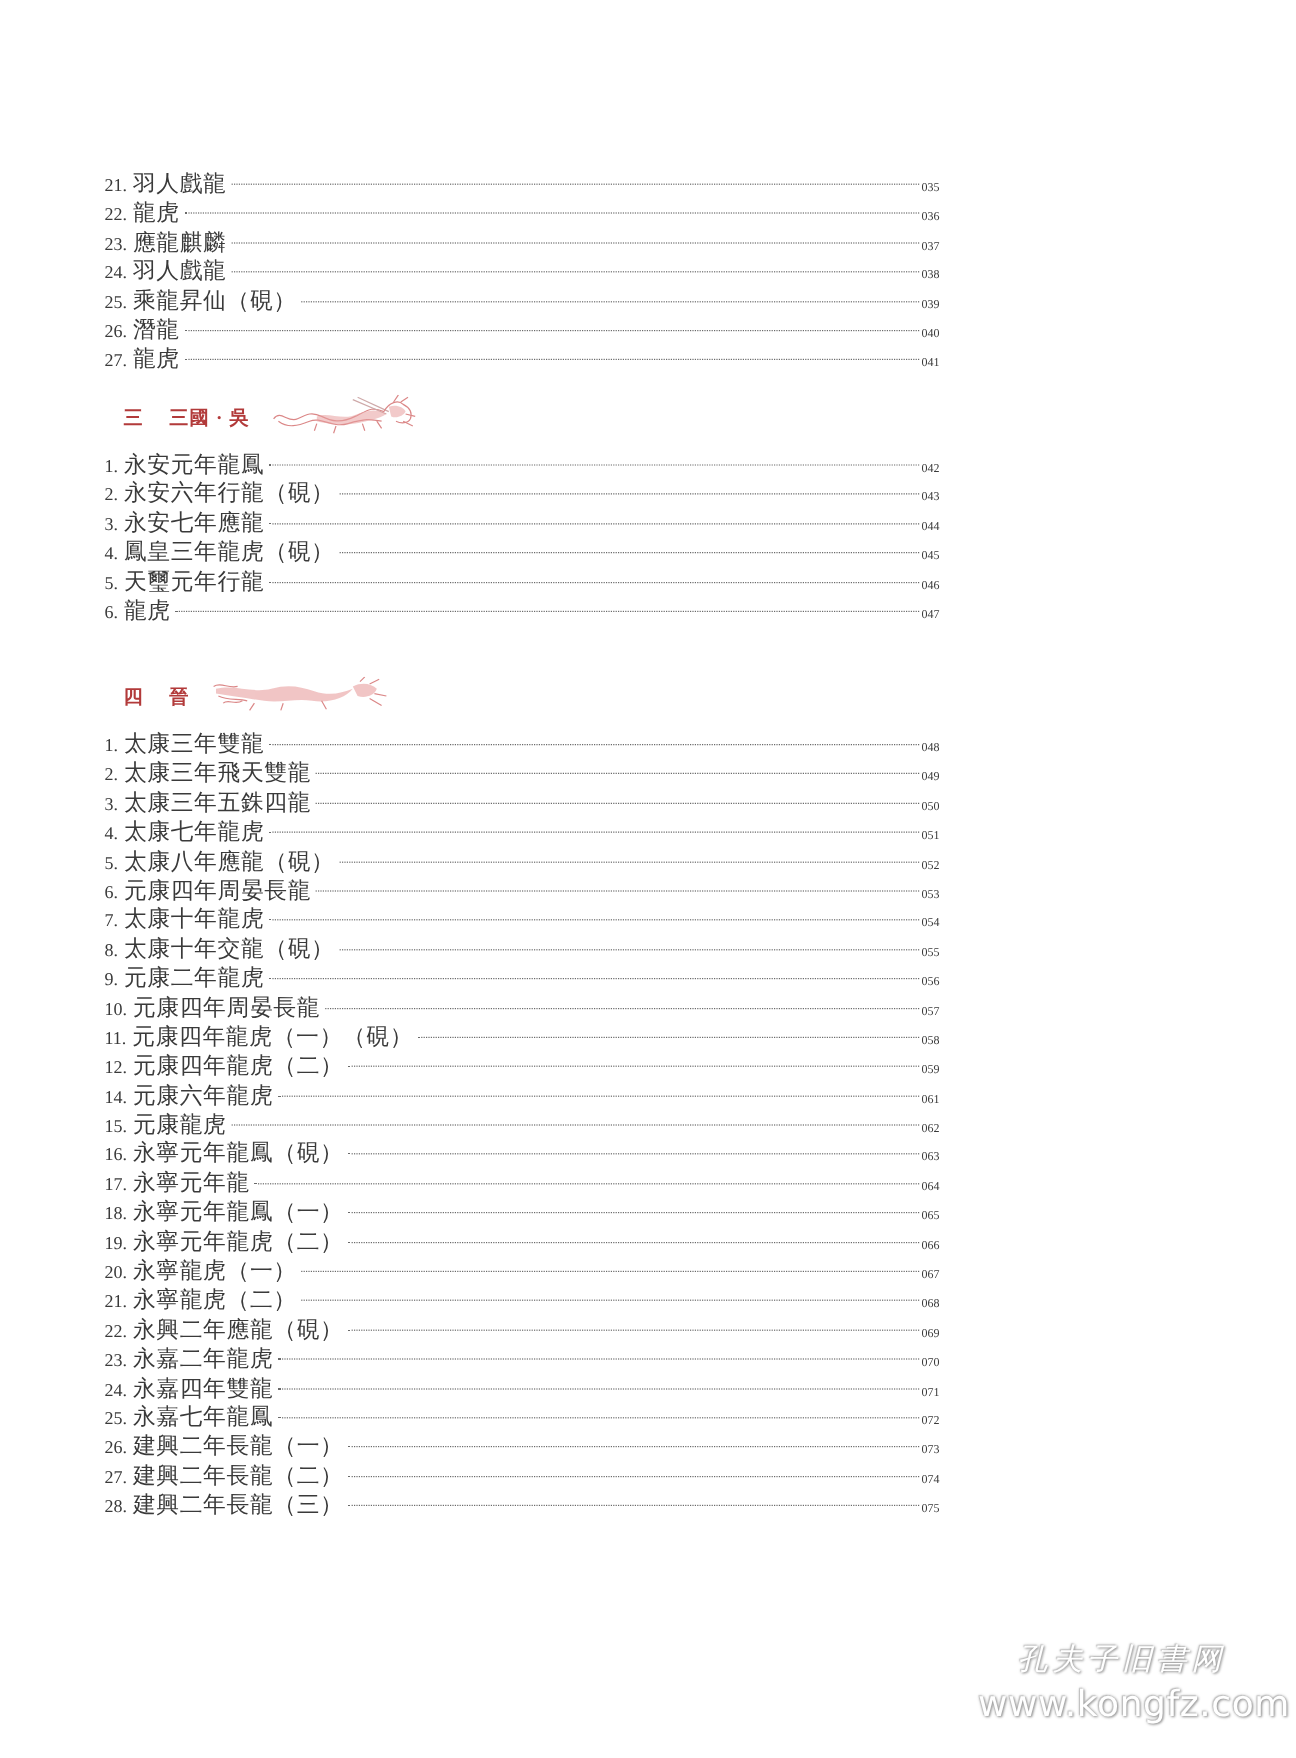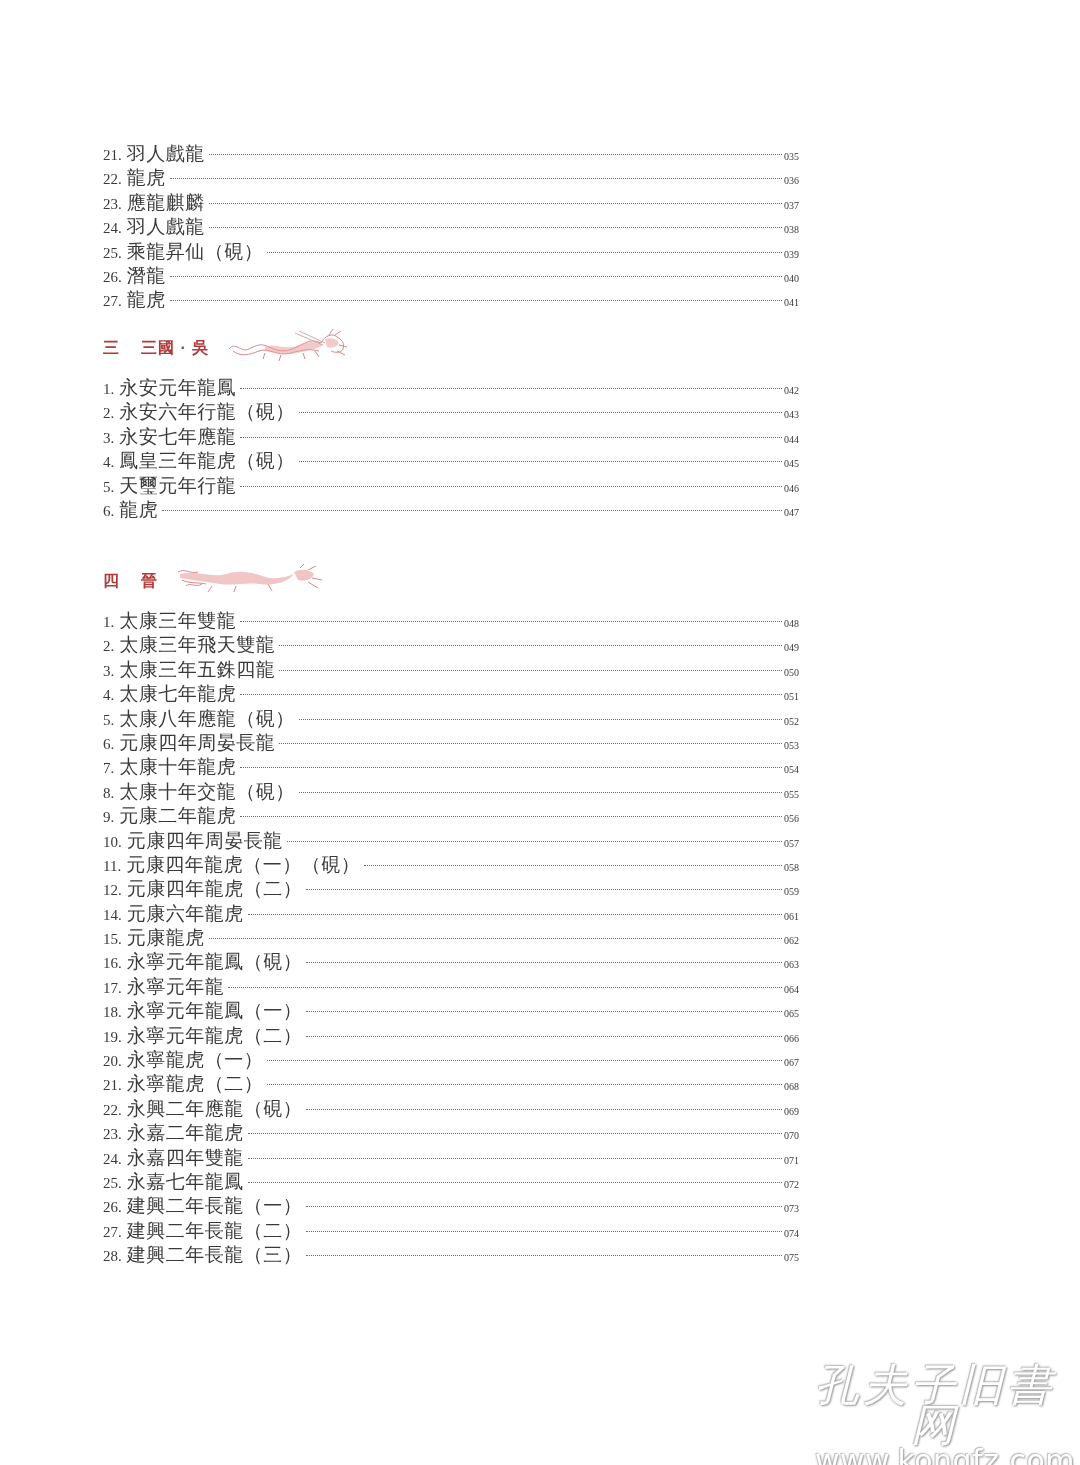--- a/index.html
+++ b/index.html
@@ -14,21 +14,21 @@
       font-family: "DejaVu Serif", "Liberation Serif", serif;
       color: #333333;
     }
     .page {
       position: absolute;
       left: 0; top: 0;
       width: 1080px; height: 1465px;
     }
     .toc-list {
       position: absolute;
-      left: 103px;
+      left: 87px;
       width: 696px;
     }
     .toc-entry {
       display: flex;
       align-items: baseline;
       height: 24.4px;
       font-size: 14.5px;
       line-height: 24.4px;
       color: #3a3a3a;
       white-space: nowrap;
@@ -64,42 +64,42 @@
       height: 40px;
     }
     .section-num {
       font-family: "DejaVu Sans", "Liberation Sans", sans-serif;
       font-size: 16px;
       color: #b23a3a;
       font-weight: bold;
       margin-right: 22px;
     }
     .section-title {
-      font-family: Liberation Sans, sans-serif;
+      font-family: Liberation Serif, serif;
       font-size: 16px;
       color: #b23a3a;
       font-weight: bold;
       letter-spacing: 1px;
       margin-right: 16px;
     }
     .dragon {
       display: inline-block;
     }
     .watermark {
       position: absolute;
       left: 815px;
       top: 1365px;
       width: 240px;
       text-align: center;
       color: #ffffff;
       text-shadow: 1px 1px 2px #9a9a9a, -1px -1px 1px #c0c0c0, 0 0 3px #b5b5b5;
     }
     .watermark-cn {
-      font-family: Liberation Sans, sans-serif;
-      font-size: 44px;
+      font-family: Liberation Mono, monospace;
+      font-size: 25px;
       letter-spacing: 4px;
       line-height: 40px;
       font-style: italic;
     }
     .watermark-url {
       font-family: "DejaVu Sans", "Liberation Sans", sans-serif;
       font-size: 30px;
       line-height: 32px;
       letter-spacing: 0.5px;
     }

